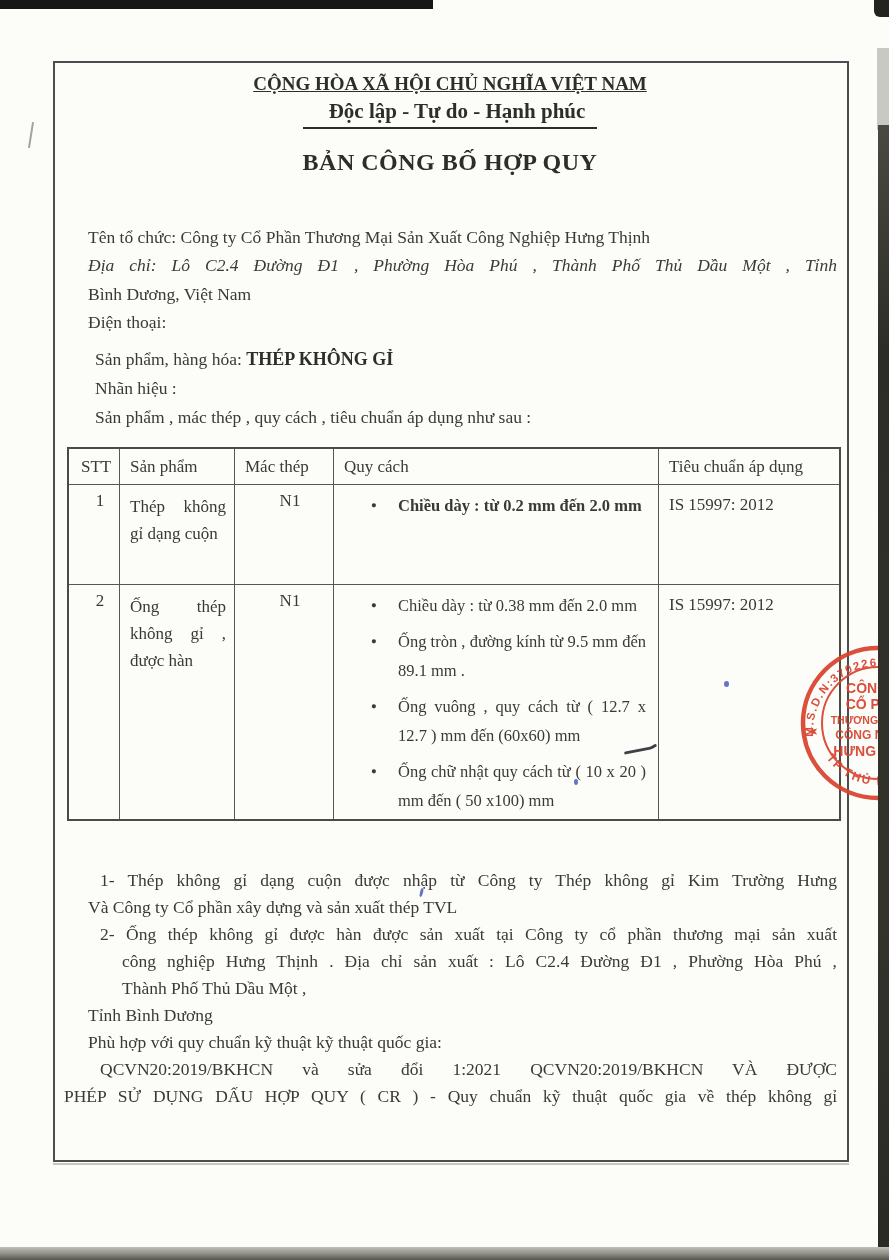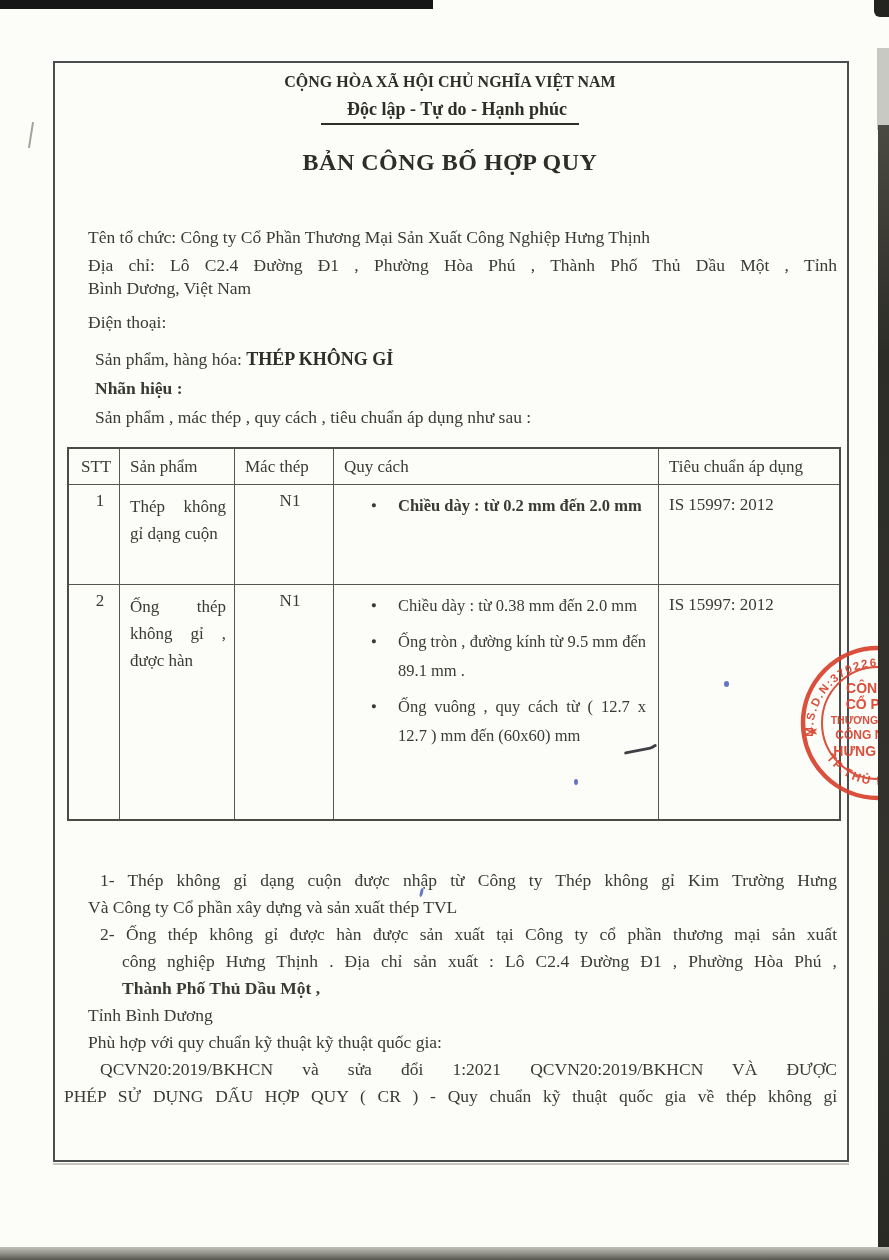--- a/index.html
+++ b/index.html
@@ -50,34 +50,34 @@
   <div class="abs topbar"></div>
   <div class="abs tr-blob"></div>
   <div class="abs tr-smudge"></div>
   <div class="abs right-strip"></div>
   <div class="abs bottom-strip"></div>
   <div class="abs border-shadow"></div>
   <div class="abs mark7"></div>
 
   <div class="abs doc-border"></div>
 
-  <div class="abs ctr b" style="top:73px;font-size:16px;">CỘNG HÒA XÃ HỘI CHỦ NGHĨA VIỆT NAM</div>
-  <div class="abs ctr" style="top:99px;font-size:18px;">
+  <div class="abs ctr b" style="top:73px;font-size:19px;text-decoration:underline;">CỘNG HÒA XÃ HỘI CHỦ NGHĨA VIỆT NAM</div>
+  <div class="abs ctr" style="top:99px;font-size:21px;">
     <span class="b motto-underline">Độc lập - Tự do - Hạnh phúc</span>
   </div>
 
   <div class="abs ctr b" style="top:149px;font-size:24px;letter-spacing:.5px;">BẢN CÔNG BỐ HỢP QUY</div>
 
   <div class="abs line" style="left:88px;top:225px;">Tên tổ chức: Công ty Cổ Phần Thương Mại Sản Xuất Công Nghiệp Hưng Thịnh</div>
-  <div class="abs jl" style="left:88px;top:253px;width:749px;">Địa chỉ: Lô C2.4 Đường Đ1 , Phường Hòa Phú , Thành Phố Thủ Dầu Một , Tỉnh</div>
-  <div class="abs line" style="left:88px;top:276px;">Bình Dương, Việt Nam</div>
+  <div class="abs jl" style="left:88px;top:253px;width:749px;font-style:italic;">Địa chỉ: Lô C2.4 Đường Đ1 , Phường Hòa Phú , Thành Phố Thủ Dầu Một , Tỉnh</div>
+  <div class="abs line" style="left:88px;top:282px;">Bình Dương, Việt Nam</div>
   <div class="abs line" style="left:88px;top:310px;text-align:right;">Điện thoại:</div>
 
   <div class="abs line" style="left:95px;top:347px;"><span>Sản phẩm, hàng hóa: </span><span class="b" style="font-size:18px;">THÉP KHÔNG GỈ</span></div>
-  <div class="abs line" style="left:95px;top:376px;font-weight:bold;">Nhãn hiệu :</div>
+  <div class="abs line" style="left:95px;top:376px;">Nhãn hiệu :</div>
   <div class="abs line" style="left:95px;top:405px;">Sản phẩm , mác thép , quy cách , tiêu chuẩn áp dụng như sau :</div>
 
   <div class="abs spec-table">
 
     <div class="tcell hcell cc">STT</div>
     <div class="tcell hcell">Sản phẩm</div>
     <div class="tcell hcell">Mác thép</div>
     <div class="tcell hcell">Quy cách</div>
     <div class="tcell hcell lastcol">Tiêu chuẩn áp dụng</div>
 
@@ -92,30 +92,31 @@
     <div class="tcell lastcol" style="padding-top:10px;">IS 15997: 2012</div>
 
     <div class="tcell cc lastrow">2</div>
     <div class="tcell pcell lastrow">Ống thép không gỉ , được hàn</div>
     <div class="tcell cc lastrow">N1</div>
     <div class="tcell lastrow" style="padding:0;">
       <ul class="specs">
         <li>Chiều dày : từ 0.38 mm đến 2.0 mm</li>
         <li>Ống tròn , đường kính từ 9.5 mm đến 89.1 mm .</li>
         <li>Ống vuông , quy cách từ ( 12.7 x 12.7 ) mm đến (60x60) mm</li>
+        <li>Ống chữ nhật quy cách từ ( 10 x 20 ) mm đến ( 50 x100) mm</li>
       </ul>
     </div>
     <div class="tcell lastcol lastrow" style="padding-top:10px;">IS 15997: 2012</div>
   </div>
 
   <div class="abs jl" style="left:100px;top:868px;width:737px;">1- Thép không gỉ dạng cuộn được nhập từ Công ty Thép không gỉ Kim Trường Hưng</div>
   <div class="abs line" style="left:88px;top:895px;">Và Công ty Cổ phần xây dựng và sản xuất thép TVL</div>
   <div class="abs jl" style="left:100px;top:922px;width:737px;">2- Ống thép không gỉ được hàn được sản xuất tại Công ty cổ phần thương mại sản xuất</div>
   <div class="abs jl" style="left:122px;top:949px;width:715px;">công nghiệp Hưng Thịnh . Địa chỉ sản xuất : Lô C2.4 Đường Đ1 , Phường Hòa Phú ,</div>
-  <div class="abs line" style="left:122px;top:976px;font-weight:bold;">Thành Phố Thủ Dầu Một ,</div>
+  <div class="abs line" style="left:122px;top:976px;">Thành Phố Thủ Dầu Một ,</div>
   <div class="abs line" style="left:88px;top:1003px;">Tỉnh Bình Dương</div>
   <div class="abs line" style="left:88px;top:1030px;text-align:right;">Phù hợp với quy chuẩn kỹ thuật kỹ thuật quốc gia:</div>
   <div class="abs jl" style="left:100px;top:1057px;width:737px;">QCVN20:2019/BKHCN và sửa đổi 1:2021 QCVN20:2019/BKHCN VÀ ĐƯỢC</div>
   <div class="abs jl" style="left:64px;top:1084px;width:773px;">PHÉP SỬ DỤNG DẤU HỢP QUY ( CR ) -  Quy chuẩn kỹ thuật quốc gia về thép không gỉ</div>
 
   <div class="abs ink-dot" style="left:724px;top:681px;width:5px;height:6px;"></div>
   <div class="abs ink-dot" style="left:574px;top:779px;width:4px;height:6px;"></div>
   <div class="abs ink-dot" style="left:420px;top:888px;width:3px;height:9px;transform:rotate(14deg);"></div>
   <div class="abs pen-dash"></div>
   <div class="abs pen-tip"></div>

